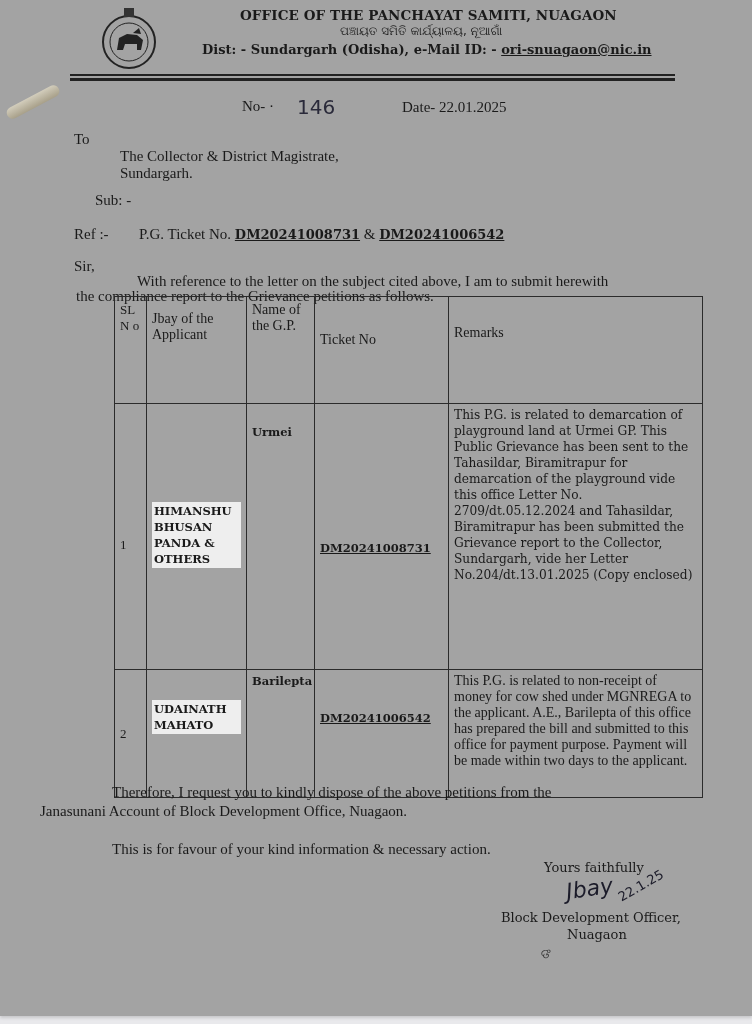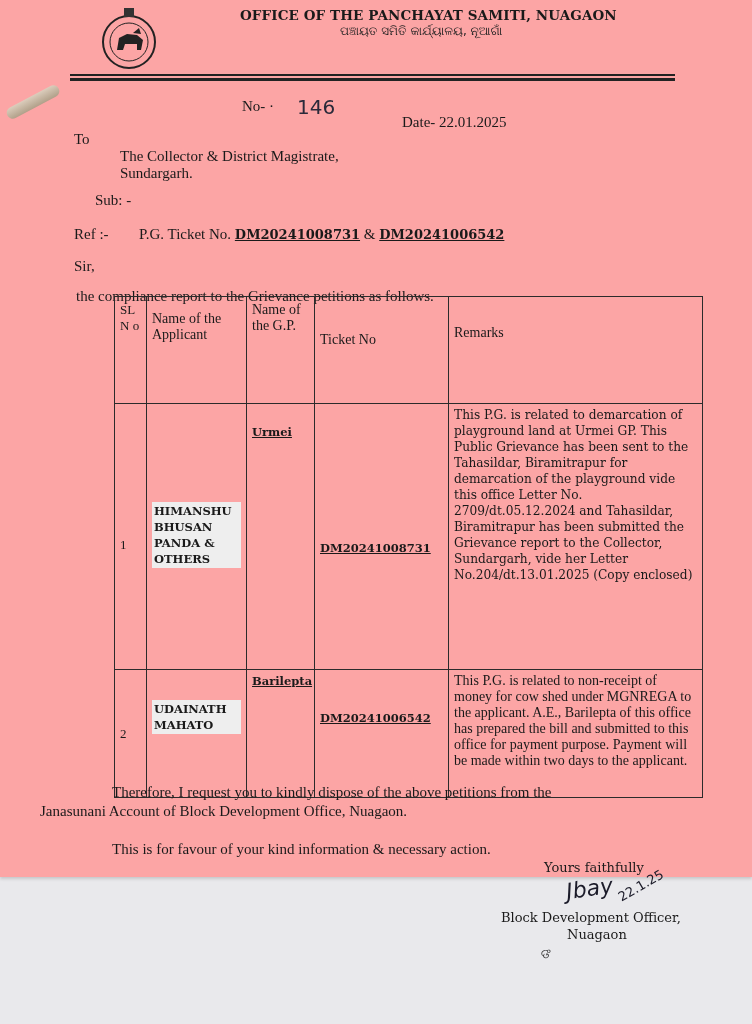--- a/index.html
+++ b/index.html
@@ -4,22 +4,22 @@
 <style>
   html, body { margin: 0; padding: 0; }
   body {
     width: 752px; height: 1024px; overflow: hidden;
     background: #e9e9ec;
     font-family: "DejaVu Serif", "Liberation Serif", serif;
     color: #1a1a1a;
     position: relative;
   }
   .page {
-    position: absolute; left: 0; top: 0; width: 752px; height: 877px;
-    background: #fca5a5;
+    position: absolute; left: 0; top: 0; width: 752px; height: 1016px;
+    background: #a3a3a3;
     box-shadow: 0 2px 3px rgba(0,0,0,0.15);
   }
   .abs { position: absolute; }
   .logo {
     left: 97px; top: 6px; width: 64px; height: 64px;
   }
   .hdr-title {
     left: 240px; top: 7px; width: 420px;
     font-family: "DejaVu Serif", serif; font-weight: bold; font-size: 13.5px;
     letter-spacing: 0.1px;
@@ -35,21 +35,21 @@
   .hdr-dist .mail { text-decoration: underline; }
   .rule1 { left: 70px; top: 74px; width: 605px; height: 1.5px; background: #222; }
   .rule2 { left: 70px; top: 78px; width: 605px; height: 2.5px; background: #222; }
 
   .body-text { font-family: "Liberation Serif", serif; font-size: 15px; }
   .no { left: 242px; top: 98px; }
   .no-hand {
     left: 297px; top: 95px; font-family: "DejaVu Sans", sans-serif;
     font-size: 20px; font-weight: normal; color: #2a2a3a;
   }
-  .date { left: 402px; top: 114px; }
+  .date { left: 402px; top: 99px; }
   .to { left: 74px; top: 131px; }
   .addr1 { left: 120px; top: 148px; text-align: center; }
   .addr2 { left: 120px; top: 165px; }
   .sub-l { left: 74px; top: 192px; margin-left: 21px; }
   .sub-t { left: 136px; top: 192px; }
   .ref-l { left: 74px; top: 226px; }
   .ref-t { left: 139px; top: 226px; }
   .ref-t .tk { font-weight: bold; text-decoration: underline; font-family: "DejaVu Serif", serif; font-size: 13px; }
   .sir { left: 74px; top: 258px; }
   .para1 { left: 137px; top: 273px; }
@@ -62,21 +62,21 @@
     table-layout: fixed;
   }
   table.grid td, table.grid th {
     border: 1.3px solid #2b2b2b; vertical-align: top;
     padding: 3px 5px; text-align: left; font-weight: normal; line-height: 16px;
   }
   table.grid th { height: 68px; padding-top: 5px; }
   .remark { text-align: justify; font-family: "Liberation Serif", serif; font-size: 14px; line-height: 17px; }
   .rem-dv { font-family: "DejaVu Serif", serif; font-size: 12.2px; line-height: 17.8px; }
   .bold-name { font-family: "DejaVu Serif", serif; font-weight: bold; font-size: 11.5px; line-height: 16px; background: #eeeeee; display: inline-block; padding: 1px 2px; }
-  .bold-gp { font-family: "DejaVu Serif", serif; font-weight: bold; font-size: 11.5px; text-decoration: underline; }
+  .bold-gp { font-family: "DejaVu Serif", serif; font-weight: bold; font-size: 11.5px; }
   .ticket { font-family: "DejaVu Serif", serif; font-weight: bold; font-size: 11.5px; text-decoration: underline; word-break: break-all; }
   .sl { font-size: 13px; }
 
   .closing1 { left: 112px; top: 784px; }
   .closing2 { left: 40px; top: 803px; }
   .closing3 { left: 112px; top: 841px; }
   .yours { left: 544px; top: 860px; font-family: "DejaVu Serif", serif; font-size: 13px; }
   .sign {
     left: 566px; top: 876px; font-family: "DejaVu Sans", sans-serif; font-style: italic;
     font-size: 22px; color: #1c1c2a; transform: rotate(-8deg);
@@ -107,51 +107,53 @@
   <svg class="abs logo" viewBox="0 0 64 64">
     <circle cx="32" cy="36" r="26" fill="none" stroke="#222" stroke-width="2"></circle>
     <circle cx="32" cy="36" r="19" fill="none" stroke="#222" stroke-width="1"></circle>
     <rect x="27" y="2" width="10" height="9" fill="#333"></rect>
     <path d="M20 44 L22 32 L30 28 L40 29 L46 34 L44 44 L40 44 L40 38 L28 38 L26 44 Z" fill="#222"></path>
     <path d="M36 27 L42 22 L44 28 Z" fill="#222"></path>
   </svg>
 
   <div class="abs hdr-title">OFFICE OF THE PANCHAYAT SAMITI, NUAGAON</div>
   <div class="abs hdr-odia">ପଞ୍ଚାୟତ ସମିତି କାର୍ଯ୍ୟାଳୟ, ନୂଆଗାଁ</div>
+  <div class="abs hdr-dist"><span>Dist: - Sundargarh (Odisha), e-Mail ID: - </span><span class="mail">ori-snuagaon@nic.in</span></div>
   <div class="abs rule1"></div>
   <div class="abs rule2"></div>
 
   <div class="abs body-text no">No- ·</div>
   <div class="abs no-hand">146</div>
   <div class="abs body-text date">Date- 22.01.2025</div>
 
   <div class="abs body-text to">To</div>
   <div class="abs body-text addr1">The Collector &amp; District Magistrate,</div>
   <div class="abs body-text addr2">Sundargarh.</div>
 
   <div class="abs body-text sub-l">Sub: -</div>
 
   <div class="abs body-text ref-l">Ref :-</div>
   <div class="abs body-text ref-t"><span>P.G. Ticket No. </span><span class="tk">DM20241008731</span><span> &amp; </span><span class="tk">DM20241006542</span></div>
 
   <div class="abs body-text sir">Sir,</div>
+  <div class="abs body-text para1">With reference to the letter on the subject cited above, I am to submit herewith</div>
   <div class="abs body-text para2">the compliance report to the Grievance petitions as follows.</div>
 
   <table class="grid">
     <colgroup>
       <col style="width:32px">
         <col style="width:100px">
         <col style="width:68px">
         <col style="width:134px">
         <col style="width:254px">
     </colgroup>
     <thead>
       <tr>
         <th class="sl">SL N o</th>
-        <th style="padding-top:14px">Name of the Applicant</th>
+        <th style="padding-top:14px">Jbay of the Applicant</th>
         <th>Name of the G.P.</th>
         <th style="padding-top:35px">Ticket No</th>
         <th style="padding-top:28px">Remarks</th>
       </tr>
     </thead>
     <tbody>
       <tr style="height:266px">
         <td class="sl" style="vertical-align:middle; padding-top:20px">1</td>
         <td style="vertical-align:middle; padding-top:0"><span class="bold-name">HIMANSHU BHUSAN PANDA &amp; OTHERS</span></td>
         <td style="padding-top:20px"><span class="bold-gp">Urmei</span></td>

